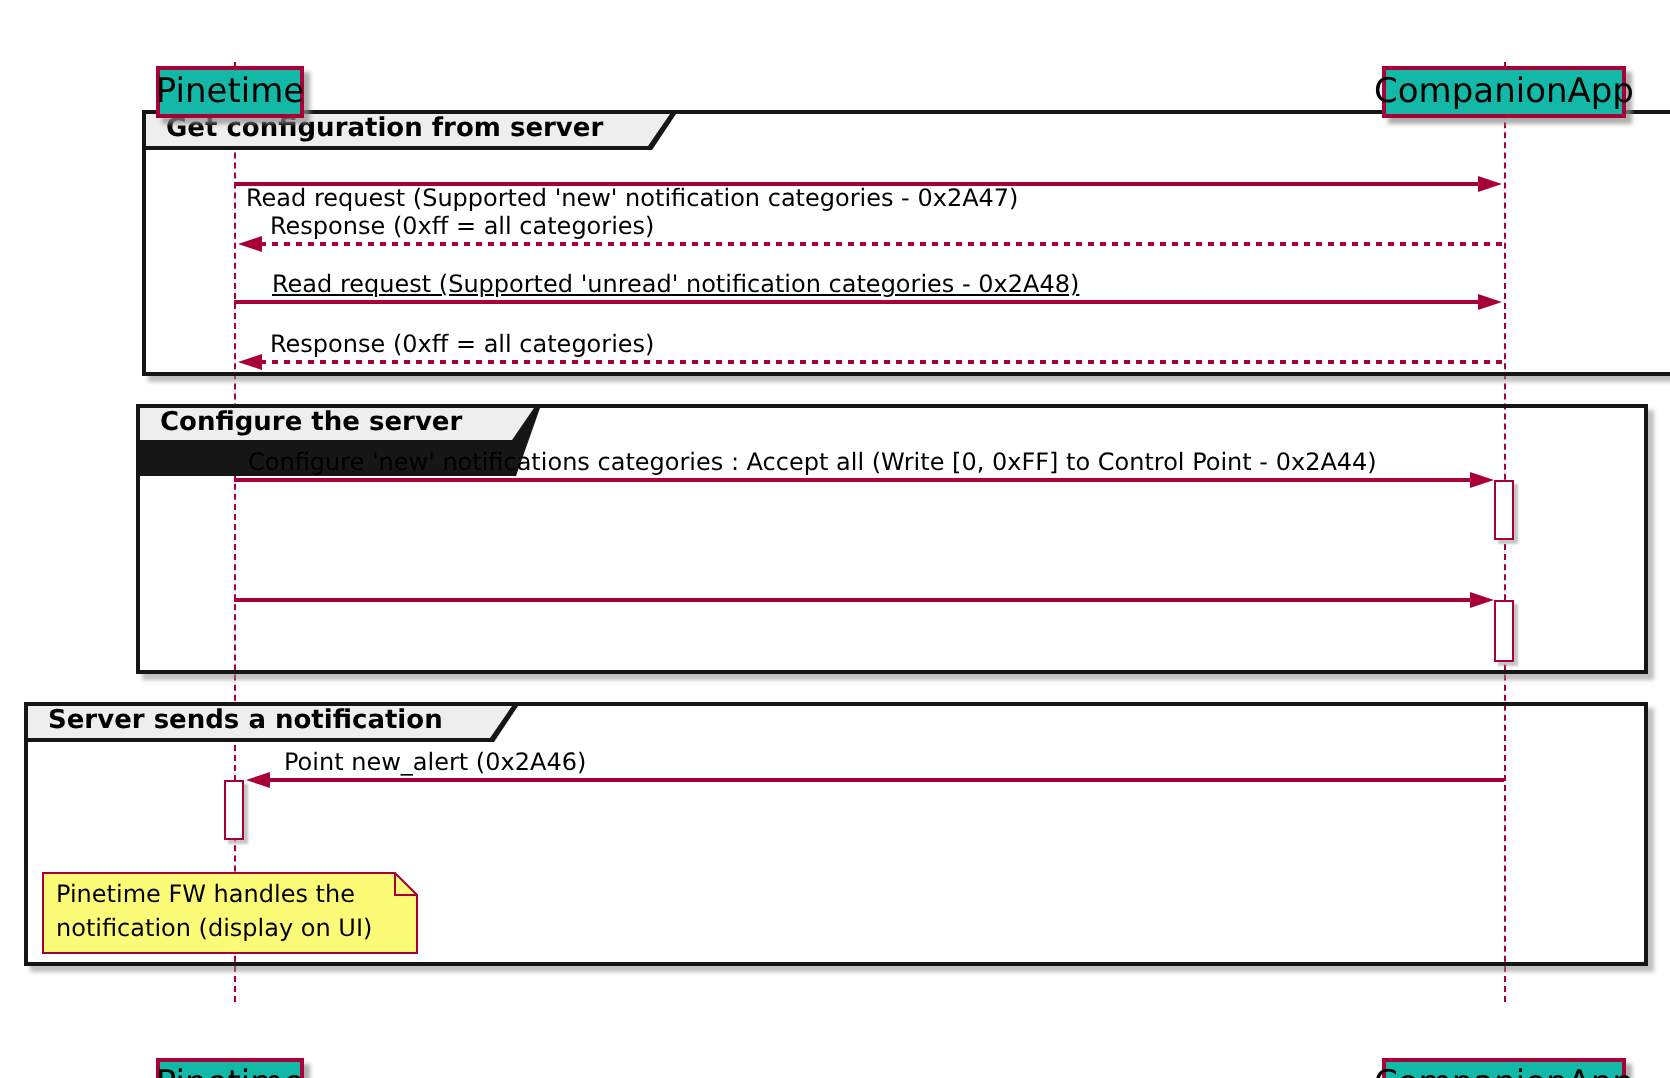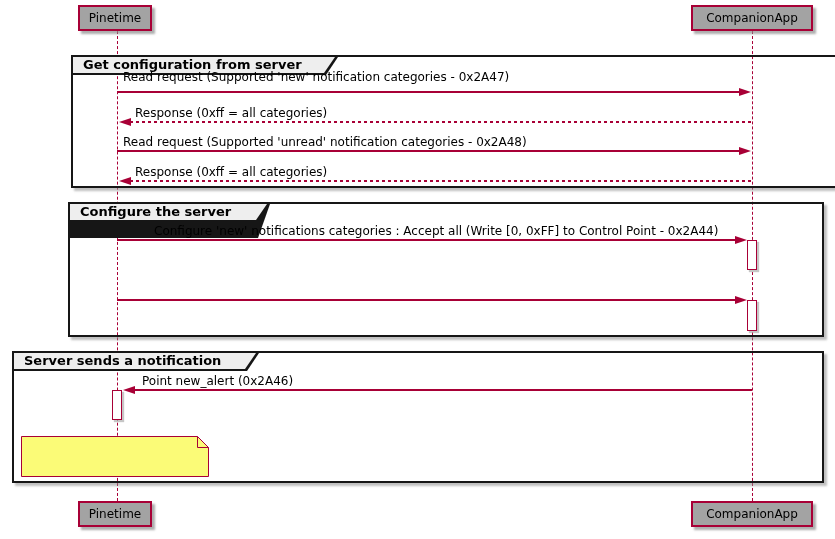--- a/index.html
+++ b/index.html
@@ -5,24 +5,24 @@
   html,body{margin:0;padding:0;background:#ffffff;}
   .canvas{
     position:relative;width:835px;height:539px;background:#fff;overflow:hidden;
     font-family:"DejaVu Sans","Liberation Sans",sans-serif;color:#000;
   }
   
   .lifeline{position:absolute;width:0;border-left:1px dashed #A80036;}
   
   .participant{
     position:absolute;height:26px;box-sizing:border-box;
-    background:#a3a3a3;border:2px solid #A80036;
+    background:#14b8a6;border:2px solid #A80036;
     box-shadow:3px 3px 2px rgba(140,140,140,0.7);
     display:flex;align-items:center;justify-content:center;
-    font-size:12px;white-space:nowrap;
+    font-size:17px;white-space:nowrap;margin-top:28px;
   }
   
   .frame{
     position:absolute;box-sizing:border-box;border:2px solid #161616;
     box-shadow:3px 3px 2px rgba(140,140,140,0.55);background:transparent;
   }
   .frame-head-outer{
     position:absolute;left:0;top:0;background:#161616;
     clip-path:polygon(0 0,100% 0,calc(100% - 12px) 100%,0 100%);
   }
@@ -79,55 +79,59 @@
   </div>
 
   <div class="frame" style="left:12px;top:351px;width:812px;height:132px;">
     <div class="frame-head-outer" style="width:245px;height:18px;text-decoration:underline;">
       <div class="frame-head-inner" style="width:242px;height:16px;">
         <span class="frame-title">Server sends a notification</span>
       </div>
     </div>
   </div>
 
-  <div class="msg-label" style="left:123px;top:70px;">Read request (Supported 'new' notification categories - 0x2A47)</div>
+  <div class="msg-label" style="left:123px;top:92px;">Read request (Supported 'new' notification categories - 0x2A47)</div>
   <div class="line-solid" style="left:117px;top:91px;width:622px;"></div>
   <div class="head-right" style="left:739px;top:88px;"></div>
 
   <div class="msg-label" style="left:135px;top:106px;">Response (0xff = all categories)</div>
   <div class="line-dotted" style="left:130px;top:121px;width:622px;"></div>
   <div class="head-left" style="left:119px;top:118px;"></div>
 
-  <div class="msg-label" style="left:123px;top:135px;">Read request (Supported 'unread' notification categories - 0x2A48)</div>
+  <div class="msg-label" style="left:136px;top:135px;text-decoration:underline;">Read request (Supported 'unread' notification categories - 0x2A48)</div>
   <div class="line-solid" style="left:117px;top:150px;width:622px;"></div>
   <div class="head-right" style="left:739px;top:147px;"></div>
 
   <div class="msg-label" style="left:135px;top:165px;">Response (0xff = all categories)</div>
   <div class="line-dotted" style="left:130px;top:180px;width:622px;"></div>
   <div class="head-left" style="left:119px;top:177px;"></div>
 
-  <div class="msg-label" style="left:124px;top:224px;margin-left:30px;">Configure 'new' notifications categories : Accept all (Write [0, 0xFF] to Control Point - 0x2A44)</div>
+  <div class="msg-label" style="left:124px;top:224px;">Configure 'new' notifications categories : Accept all (Write [0, 0xFF] to Control Point - 0x2A44)</div>
   <div class="line-solid" style="left:117px;top:239px;width:618px;"></div>
   <div class="head-right" style="left:735px;top:236px;"></div>
   <div class="activation" style="left:747px;top:240px;height:30px;"></div>
 
   <div class="line-solid" style="left:117px;top:299px;width:618px;"></div>
   <div class="head-right" style="left:735px;top:296px;"></div>
   <div class="activation" style="left:747px;top:300px;height:31px;"></div>
 
   <div class="msg-label" style="left:142px;top:374px;">Point new_alert (0x2A46)</div>
   <div class="line-solid" style="left:134px;top:389px;width:618px;"></div>
   <div class="head-left" style="left:123px;top:386px;"></div>
   <div class="activation" style="left:112px;top:390px;height:30px;"></div>
 
   <div class="note-box" style="left:21px;top:436px;width:188px;height:41px;">
     <svg width="188" height="41" viewBox="0 0 188 41">
       <path d="M0.5 0.5 L176.5 0.5 L187.5 11.5 L187.5 40.5 L0.5 40.5 Z" fill="#FBFB77" stroke="#A80036" stroke-width="1"></path>
       <path d="M176.5 0.5 L176.5 11.5 L187.5 11.5" fill="none" stroke="#A80036" stroke-width="1"></path>
     </svg>
+    <div class="note-text">
+      <div>Pinetime FW handles the</div>
+      <div>notification (display on UI)</div>
+    </div>
   </div>
 
   <div class="participant" style="left:78px;top:5px;width:74px;">Pinetime</div>
   <div class="participant" style="left:691px;top:5px;width:122px;">CompanionApp</div>
   <div class="participant" style="left:78px;top:501px;width:74px;">Pinetime</div>
   <div class="participant" style="left:691px;top:501px;width:122px;">CompanionApp</div>
 
 </div>
 
 </body></html>

